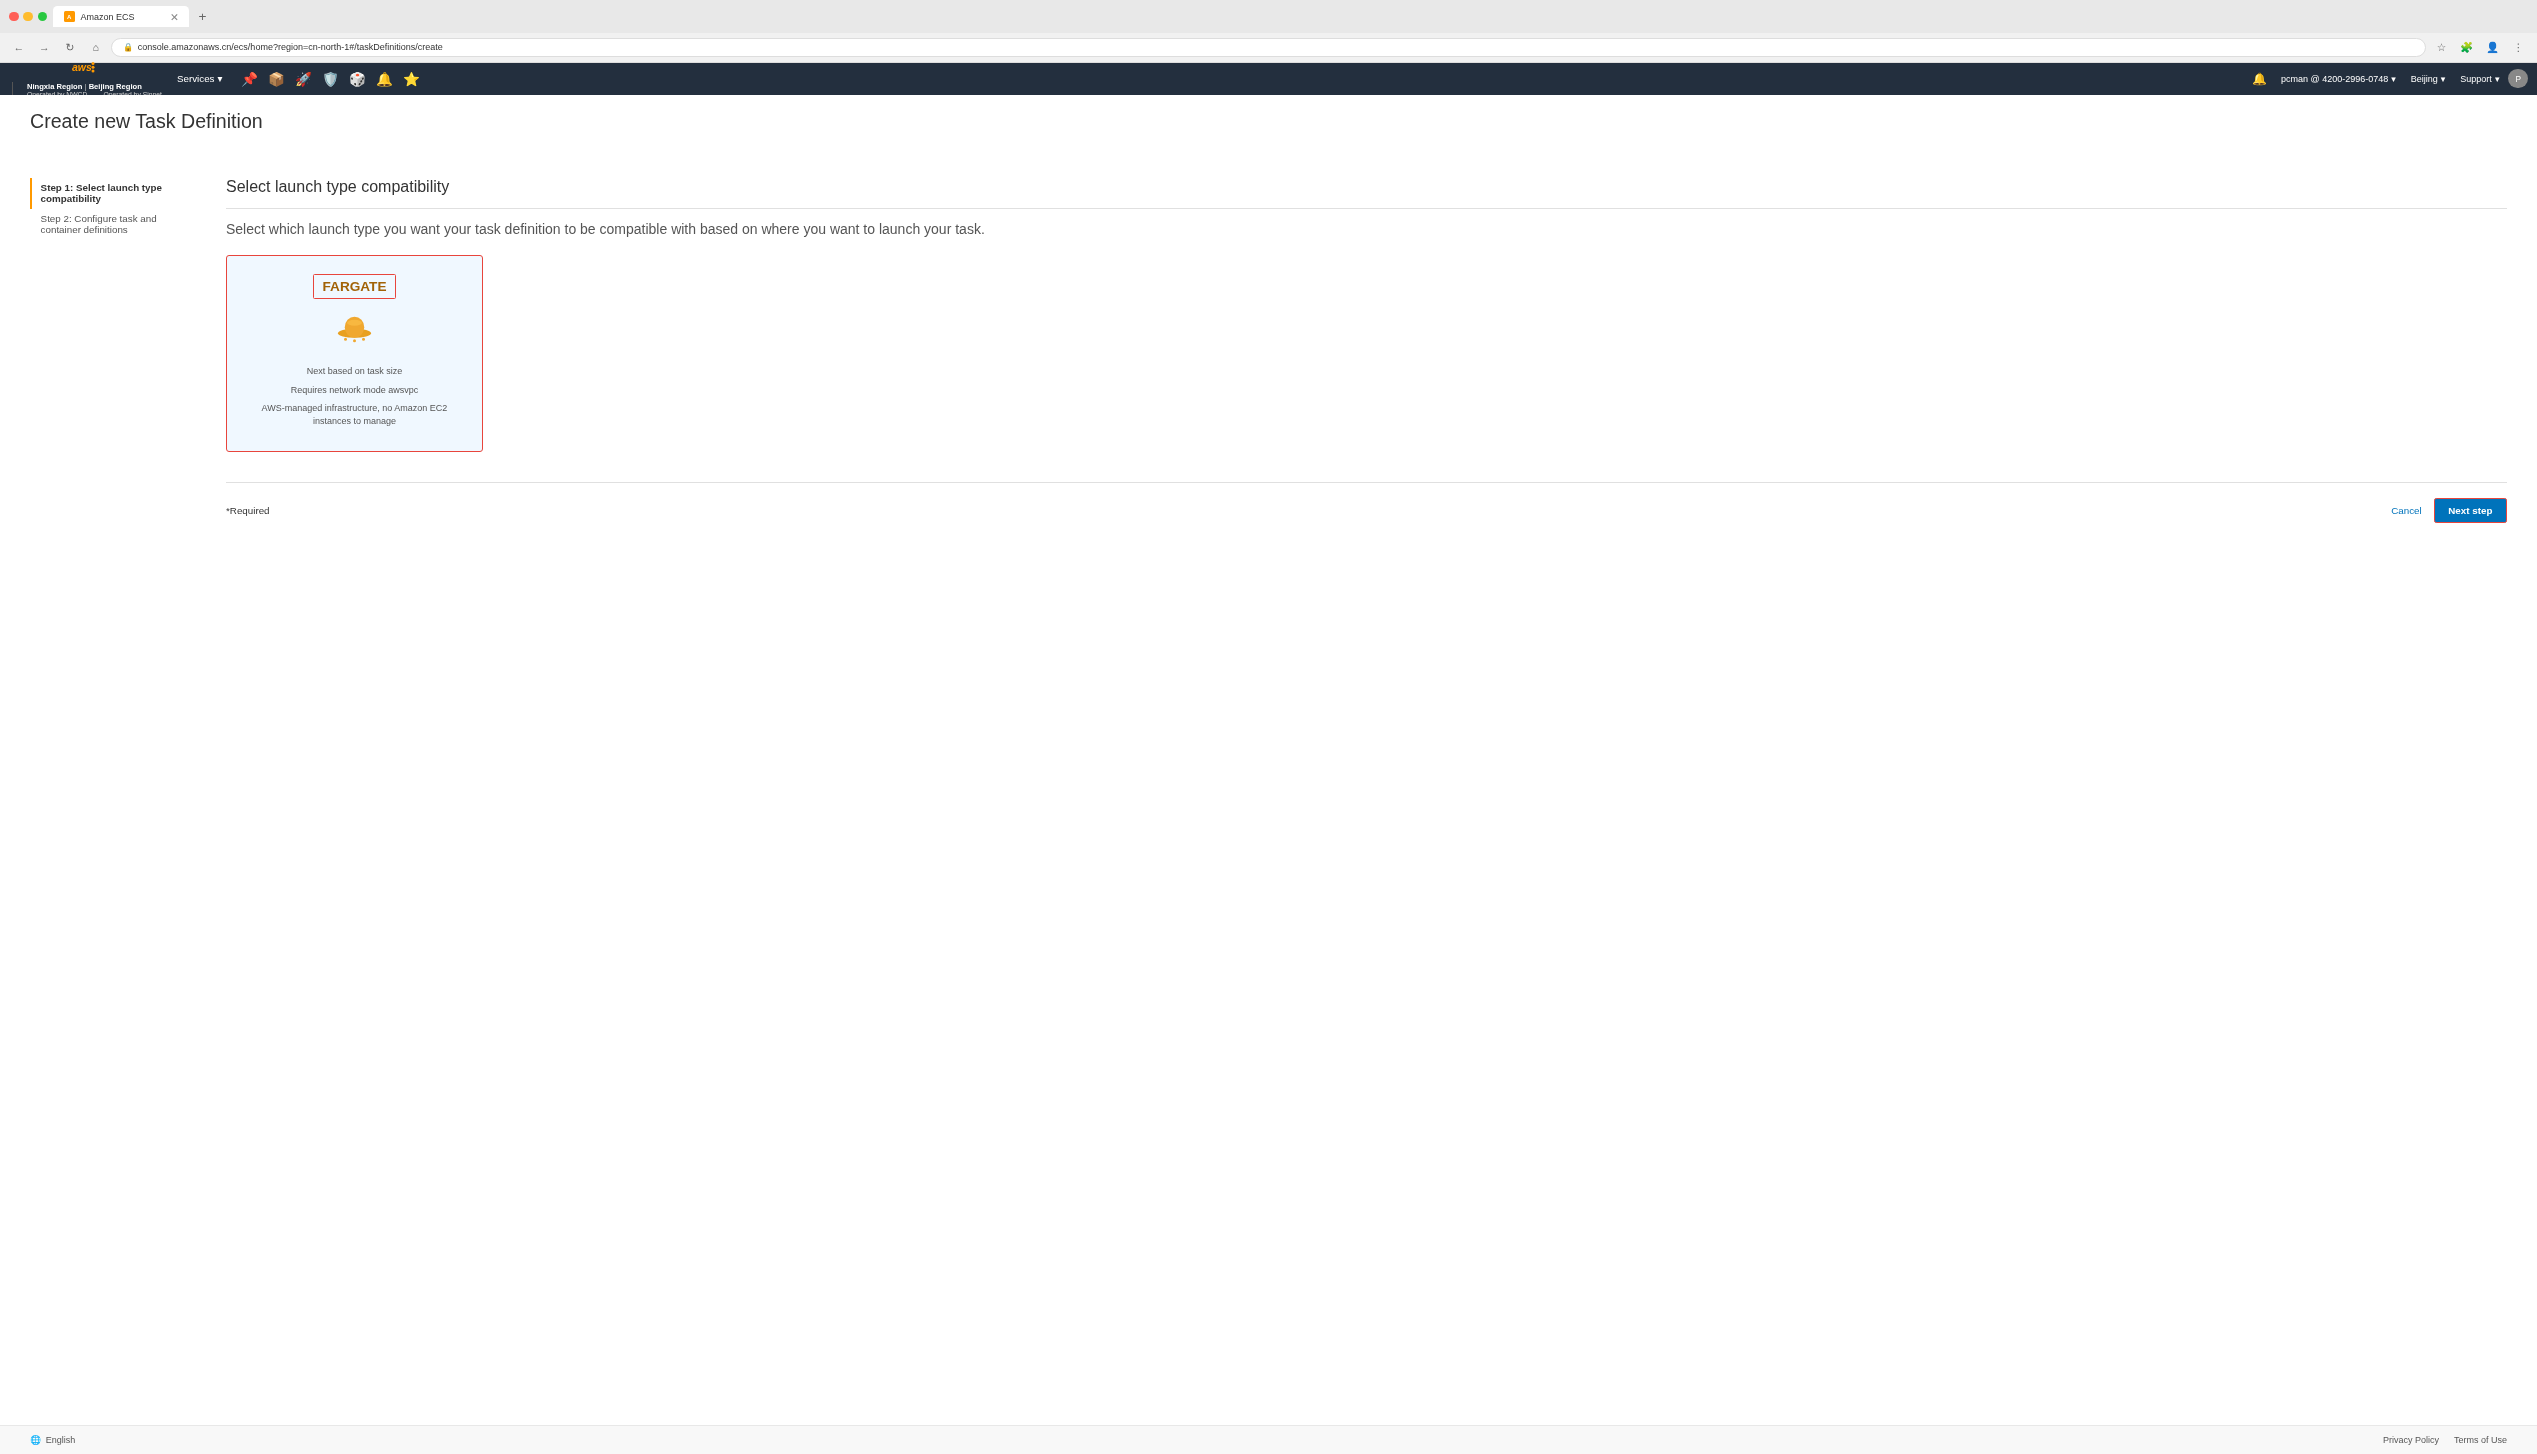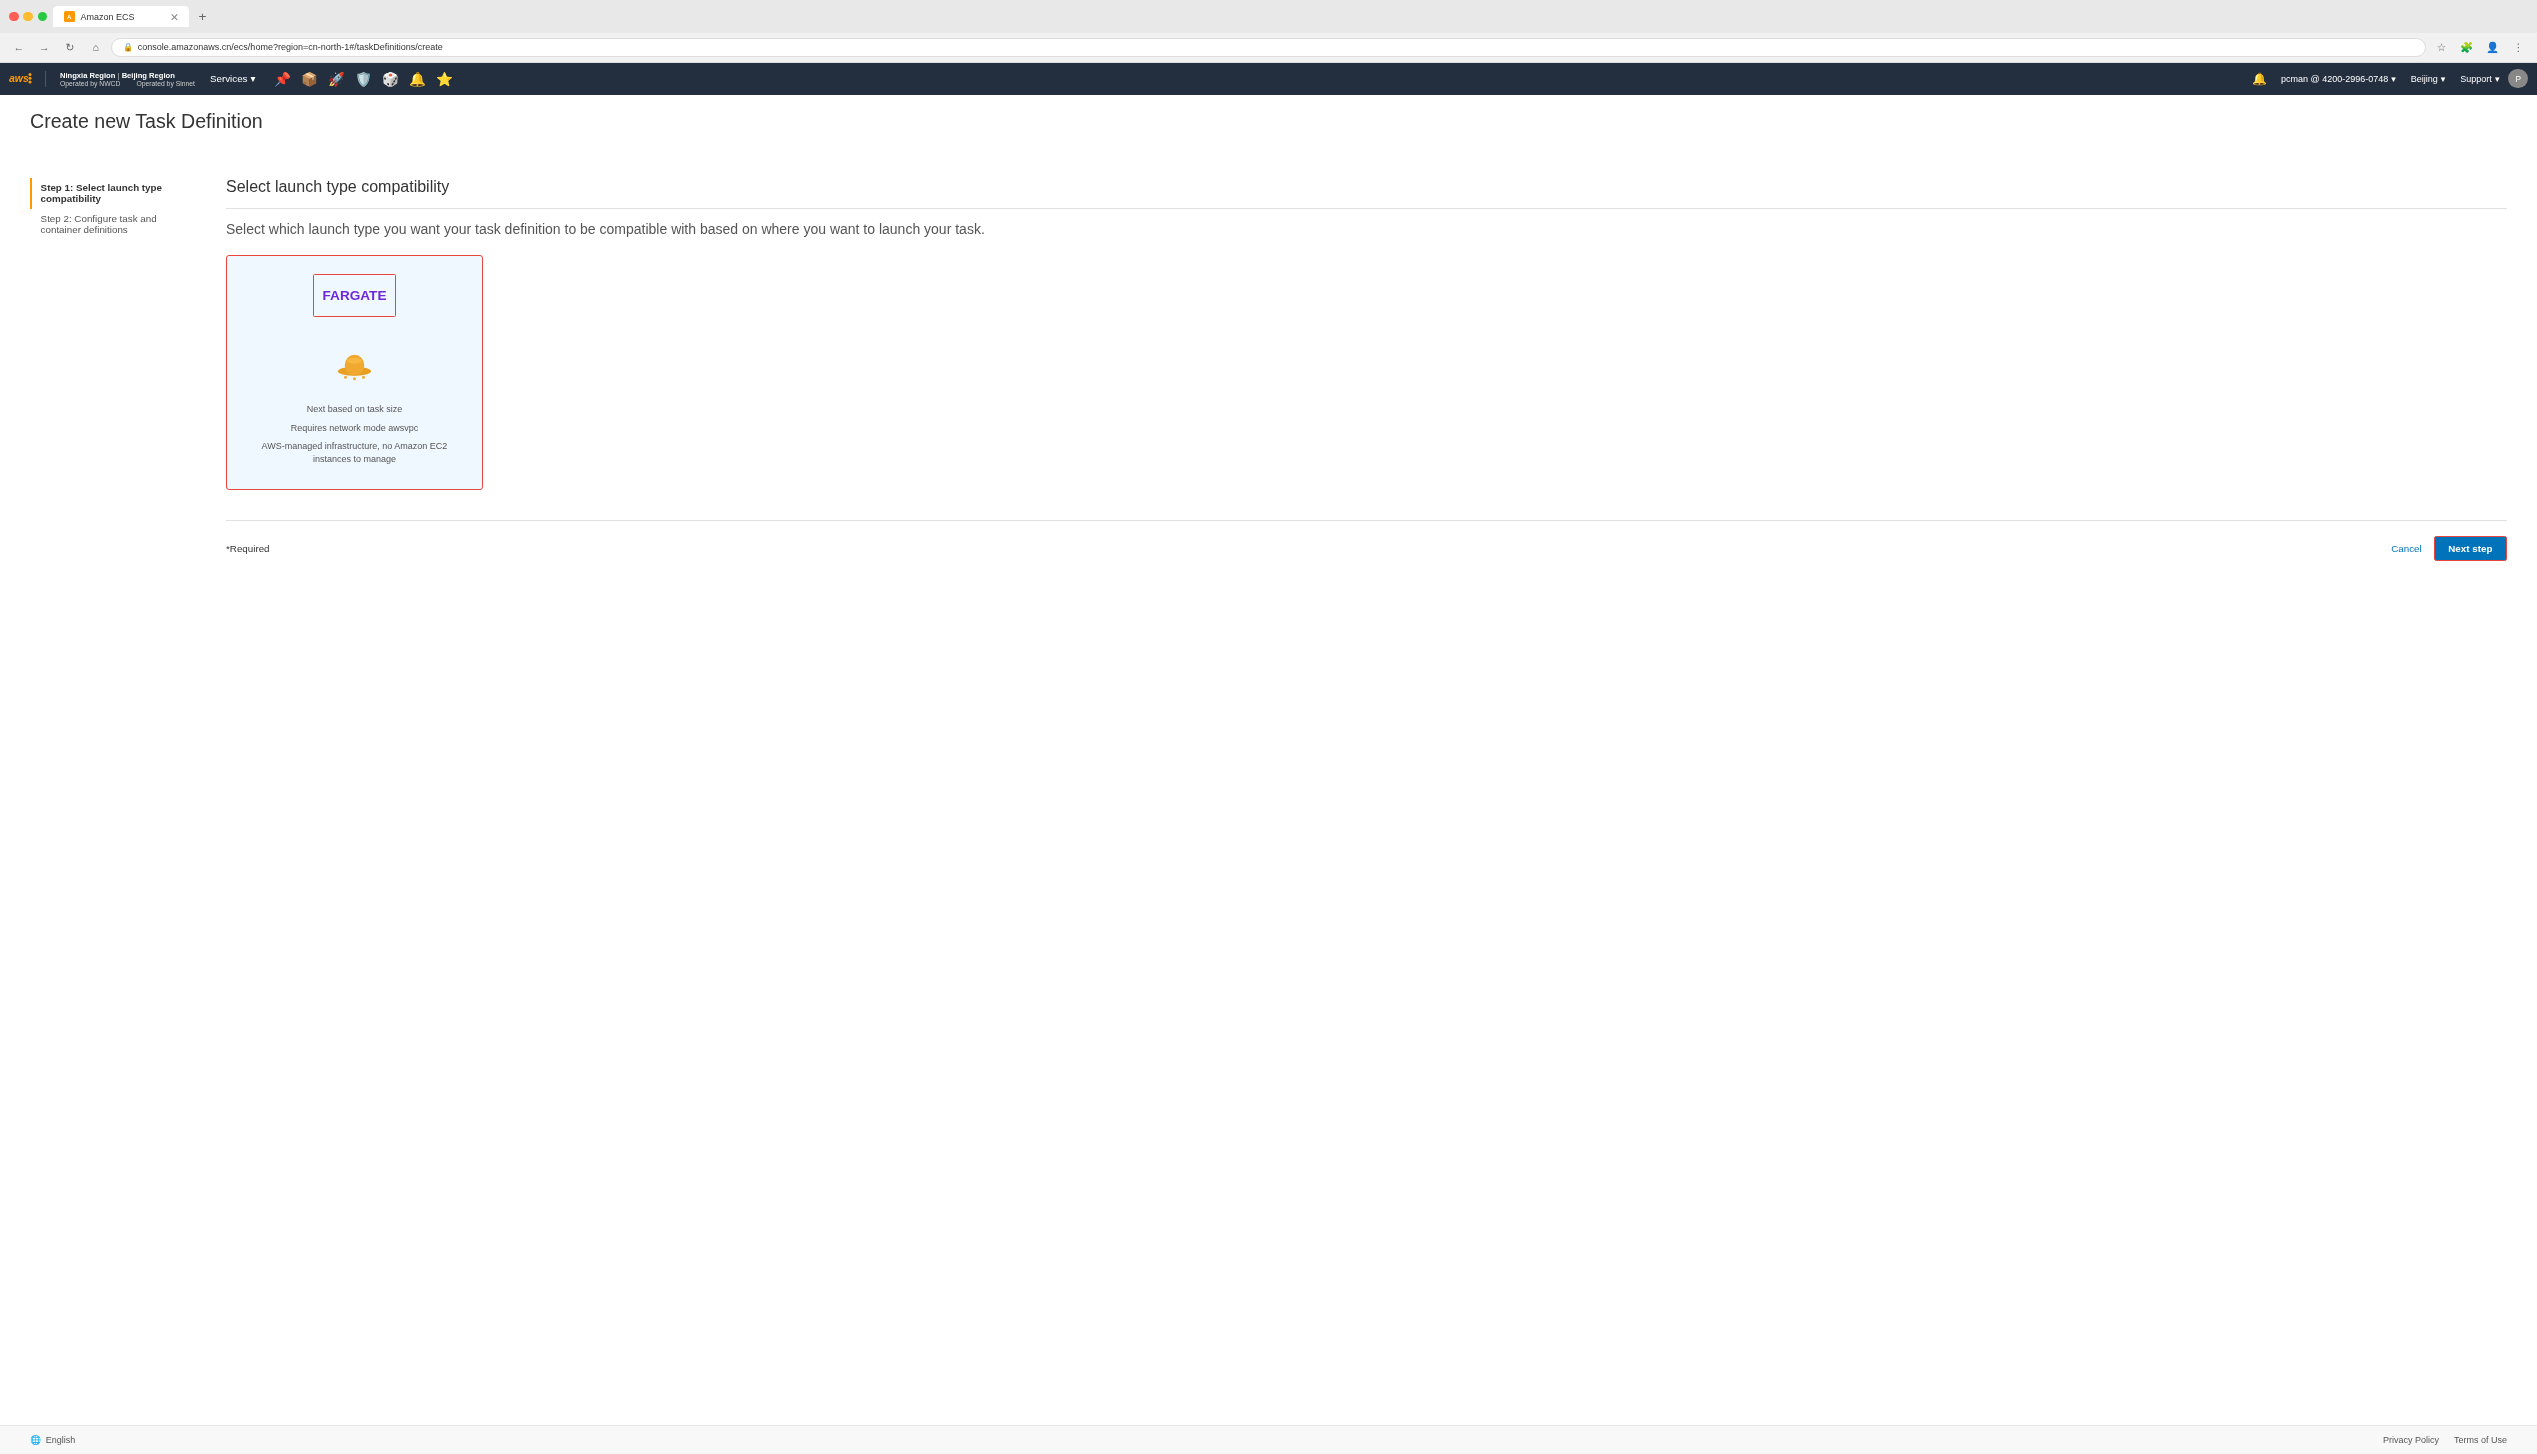--- a/index.html
+++ b/index.html
@@ -120,20 +120,21 @@
       padding: 0 9px;
       gap: 0;
       color: white;
       flex-shrink: 0;
     }
     .aws-logo-area {
       display: flex;
       align-items: center;
       gap: 6px;
       margin-right: 6px;
+      flex-direction: column;
     }
     .aws-logo {
       display: flex;
       align-items: center;
       gap: 3px;
     }
     .region-info {
       display: flex;
       flex-direction: column;
       border-left: 0.8px solid #555;
@@ -299,25 +300,25 @@
       background: white;
       transition: border-color 0.2s;
     }
     .launch-card.selected {
       border: 1.5px solid #e8453c;
       background: #f0f8ff;
     }
     .card-title {
       font-size: 13.6px;
       font-weight: 700;
-      color: #6d28d9;
-      margin-bottom: 24px;
+      color: #a16207;
+      margin-bottom: 4px;
       border: 1.5px solid #e8453c;
       display: inline-block;
-      padding: 13px 9px;
+      padding: 4px 9px;
       border-radius: 1.5px;
     }
     .card-icon {
       margin: 9px auto 15px;
       display: flex;
       justify-content: center;
       align-items: center;
     }
     
     .fargate-icon-svg {

